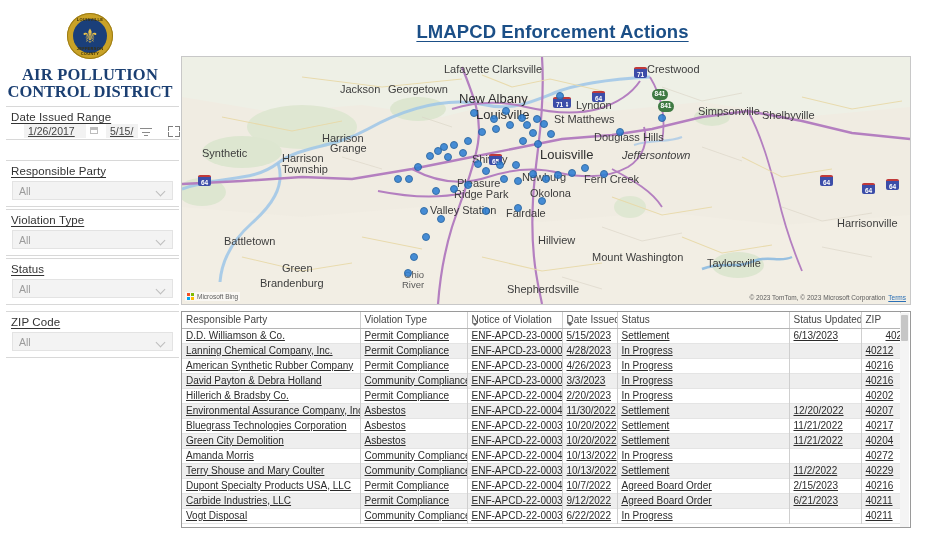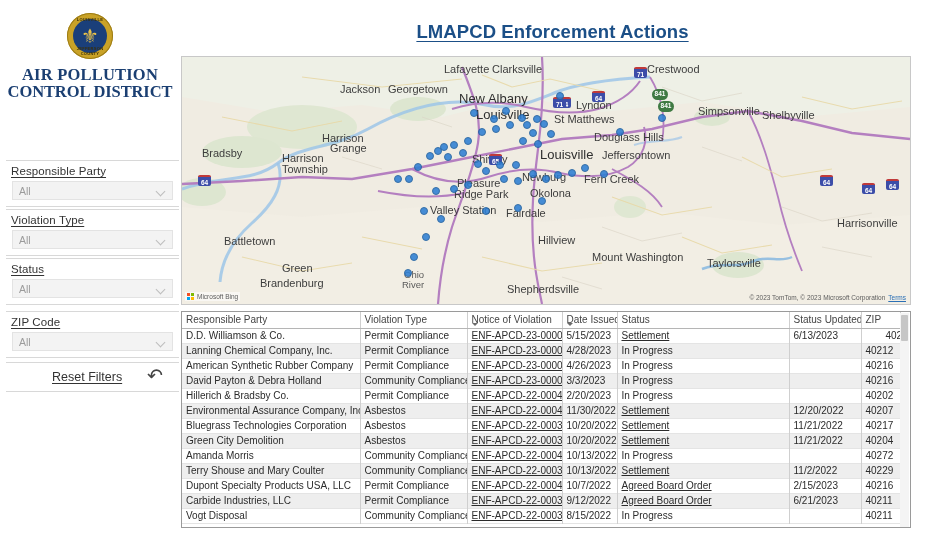--- a/index.html
+++ b/index.html
@@ -324,21 +324,21 @@
   }
   th {
     font-weight: normal;
     color: #444;
     border-bottom: 1px solid #b5b5b5;
     background: #ffffff;
     position: relative;
     height: 16px;
     font-size: 10px;
   }
-  tbody tr { border-bottom: 1px solid #e4e4e4; }
+  tbody tr { border-bottom: 1px solid #e4e4e4; text-decoration: underline; }
   tbody tr.alt td { background: #eeeeee; }
   td.link, td.ulink { text-decoration: underline; text-underline-offset: 1px; }
   .sort-caret {
     position:absolute;
     left:4px; top:11px;
     width:0;height:0;
     border-left:3px solid transparent;
     border-right:3px solid transparent;
     border-top:3px solid #6b6b6b;
   }
@@ -369,20 +369,39 @@
         <span class="seal-fleur">⚜</span>
         <span class="seal-ring-txt bot">JEFFERSON COUNTY</span>
       </span>
     </div>
 
     <div id="org-title">
       <div class="l1">AIR POLLUTION</div>
       <div class="l2">CONTROL DISTRICT</div>
     </div>
 
+    <div class="filter-block" id="date-block">
+      <div class="filter-label">Date Issued Range</div>
+      <div class="date-row">
+        <div class="date-field" id="date-start">1/26/2017</div>
+        <span class="cal-icon"></span>
+        <div class="date-field" id="date-end">5/15/</div>
+        <span class="funnel-icon">
+            <i></i>
+            <i></i>
+            <i></i>
+          </span>
+        <span class="focus-icon">
+            <s></s>
+            <s></s>
+            <s></s>
+            <s></s>
+          </span>
+      </div>
+    </div>
 
     <div class="filter-block" id="rp-block">
       <div class="filter-label">Responsible Party</div>
       <div class="combo">
         <span class="combo-val">All</span>
         <span class="chev"></span>
       </div>
     </div>
 
     <div class="filter-block" id="vt-block">
@@ -402,24 +421,20 @@
     </div>
 
     <div class="filter-block" id="zip-block">
       <div class="filter-label">ZIP Code</div>
       <div class="combo">
         <span class="combo-val">All</span>
         <span class="chev"></span>
       </div>
     </div>
 
-    <div id="reset-block">
-      <span id="reset-label">Reset Filters</span>
-      <span id="reset-arrow">↶</span>
-    </div>
   </div>
 
   <div id="page-title">LMAPCD Enforcement Actions</div>
 
   <div id="map">
     <svg id="map-canvas" viewBox="0 0 728 247" preserveAspectRatio="none">
       <rect x="0" y="0" width="728" height="247" fill="#f0ece2"></rect>
       <path d="M0,40 L90,55 L180,48 L260,60 L340,40 L420,55 L520,45 L620,60 L728,50 L728,0 L0,0 Z" fill="#eef0e6"></path>
       <path d="M0,150 L120,160 L240,150 L360,165 L480,155 L600,168 L728,158 L728,247 L0,247 Z" fill="#f2eee4"></path>
       <ellipse cx="120" cy="70" rx="55" ry="22" fill="#dfe7d2"></ellipse>
@@ -477,24 +492,24 @@
         <div class="mlabel city" style="left: 206px; top: 26px;">Georgetown</div>
         <div class="mlabel major" style="left: 277px; top: 34px;">New Albany</div>
         <div class="mlabel city" style="left: 394px; top: 42px;">Lyndon</div>
         <div class="mlabel city" style="left: 516px; top: 48px;">Simpsonville</div>
         <div class="mlabel city" style="left: 580px; top: 52px;">Shelbyville</div>
         <div class="mlabel major" style="left: 294px; top: 50px;">Louisville</div>
         <div class="mlabel city" style="left: 372px; top: 56px;">St Matthews</div>
         <div class="mlabel city" style="left: 140px; top: 75px;">Harrison</div>
         <div class="mlabel city" style="left: 148px; top: 85px;">Grange</div>
         <div class="mlabel city" style="left: 412px; top: 74px;">Douglass Hills</div>
-        <div class="mlabel city" style="left: 420px; top: 92px;">Jeffersontown</div>
+        <div class="mlabel city" style="left: 440px; top: 92px; font-style: italic;">Jeffersontown</div>
         <div class="mlabel city" style="left: 100px; top: 95px;">Harrison</div>
         <div class="mlabel city" style="left: 100px; top: 106px;">Township</div>
-        <div class="mlabel city" style="left: 20px; top: 90px;">Bradsby</div>
+        <div class="mlabel city" style="left: 20px; top: 90px;">Synthetic</div>
         <div class="mlabel city" style="left: 290px; top: 96px;">Shively</div>
         <div class="mlabel major" style="left: 358px; top: 90px;">Louisville</div>
         <div class="mlabel city" style="left: 275px; top: 120px;">Pleasure</div>
         <div class="mlabel city" style="left: 272px; top: 131px;">Ridge Park</div>
         <div class="mlabel city" style="left: 340px; top: 114px;">Newburg</div>
         <div class="mlabel city" style="left: 402px; top: 116px;">Fern Creek</div>
         <div class="mlabel city" style="left: 348px; top: 130px;">Okolona</div>
         <div class="mlabel city" style="left: 248px; top: 147px;">Valley Station</div>
         <div class="mlabel city" style="left: 324px; top: 150px;">Fairdale</div>
         <div class="mlabel city" style="left: 42px; top: 178px;">Battletown</div>
@@ -707,21 +722,21 @@
             <td class="link" style="width: 95px;">ENF-APCD-22-00035</td>
             <td style="width: 55px;">9/12/2022</td>
             <td class="ulink" style="width: 172px;">Agreed Board Order</td>
             <td style="width: 72px;">6/21/2023</td>
             <td style="width: 39px;">40211</td>
           </tr>
           <tr>
             <td style="width: 178px;">Vogt Disposal</td>
             <td style="width: 107px;">Community Compliance</td>
             <td class="link" style="width: 95px;">ENF-APCD-22-00032</td>
-            <td style="width: 55px;">8/15/2022</td>
+            <td style="width: 55px;">6/22/2022</td>
             <td style="width: 172px;">In Progress</td>
             <td style="width: 72px;"></td>
             <td style="width: 39px;">40211</td>
           </tr>
         </tbody>
     </table>
     <div id="vscroll">
       <div id="vthumb"></div>
     </div>
   </div>

